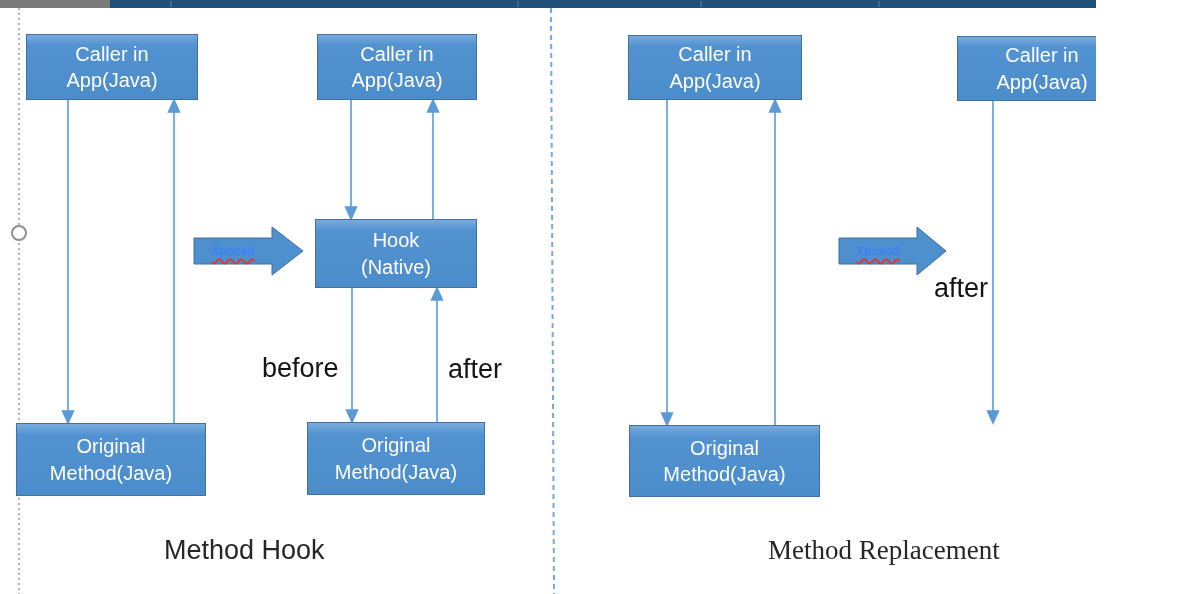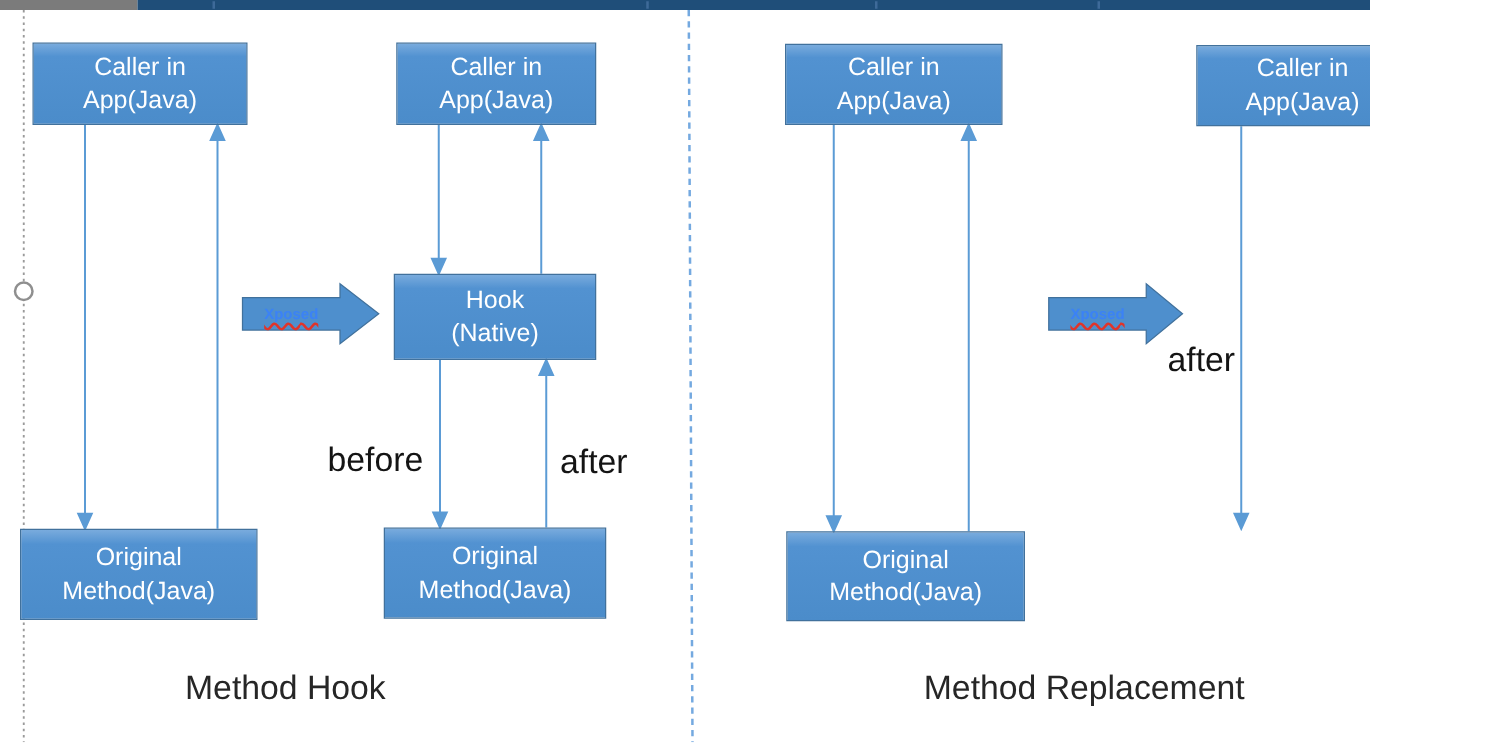--- a/index.html
+++ b/index.html
@@ -43,22 +43,22 @@
   .xposed-1{left:194px;top:237px;width:78px;height:27px;}
   .xposed-2{left:839px;top:237px;width:78px;height:27px;}
 
   .flow-label{position:absolute;color:#141414;font-size:27px;}
   .lbl-before{left:262px;top:353px;}
   .lbl-after{left:448px;top:354px;}
   .lbl-call{left:934px;top:273px;}
   .lbl-return{left:1115px;top:273px;margin-left:27px;}
 
   .caption{position:absolute;color:#262626;font-size:27px;}
-  .cap-left{left:148px;top:535px;}
-  .cap-right{left:739px;top:535px;}
+  .cap-left{left:164px;top:535px;}
+  .cap-right{left:768px;top:535px;font-family:Liberation Serif, serif;}
 </style>
 </head>
 <body>
 
 <div class="stage">
 
   <div class="tb tb-gray-l"></div>
   <div class="tb tb-navy"></div>
   <div class="tb tb-gray-r"></div>
   <div class="tb-tick" style="left:170px"></div>

